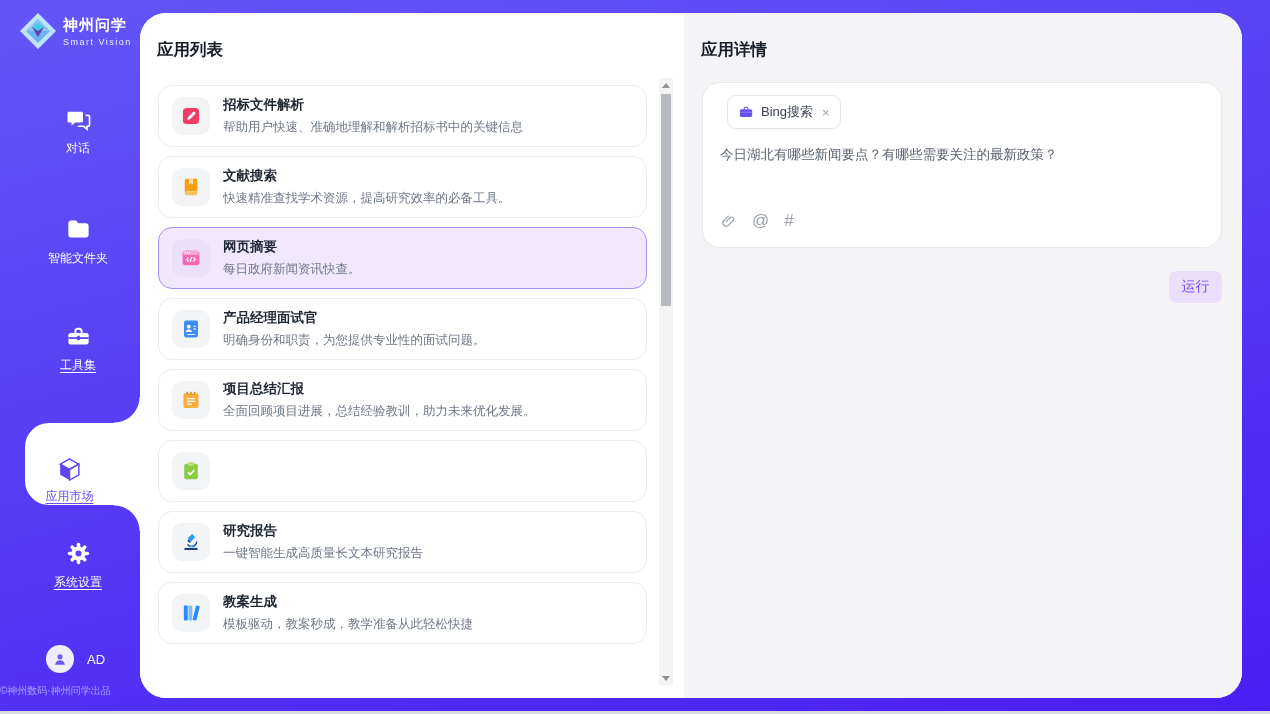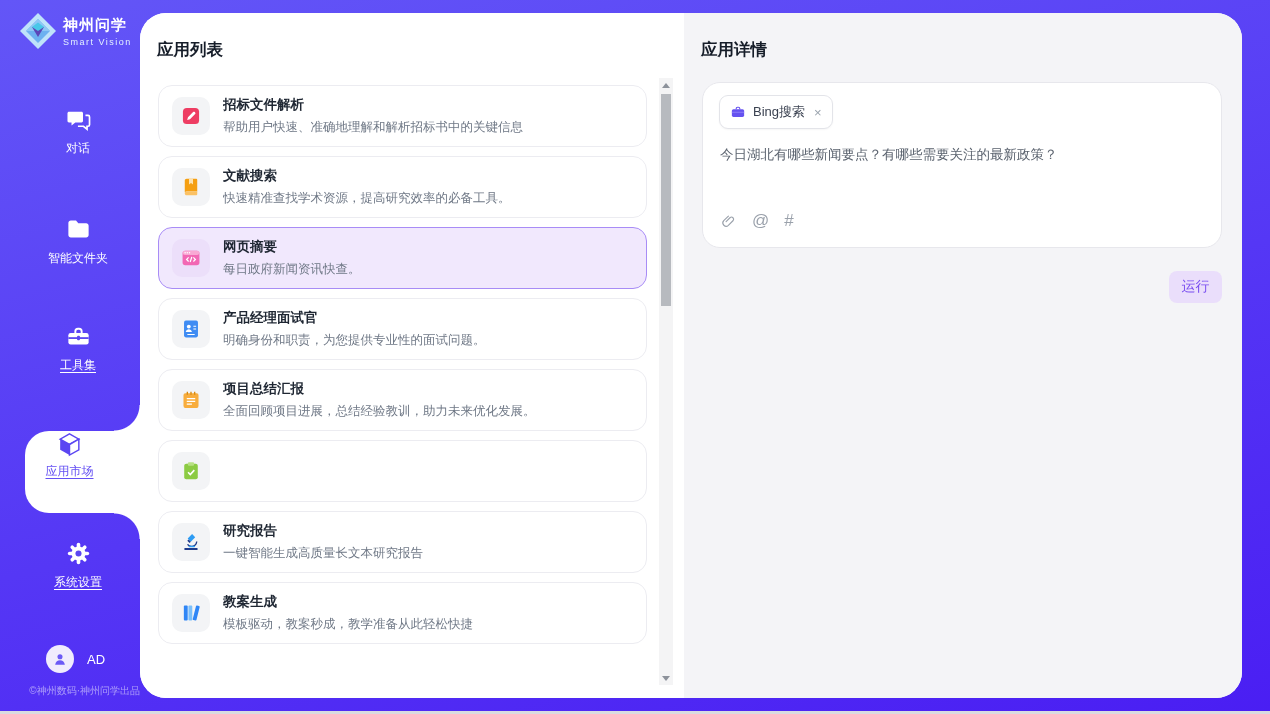--- a/index.html
+++ b/index.html
@@ -20,32 +20,32 @@
   .nav-item:nth-child(2){top:216px;}
   .nav-item:nth-child(3){top:323px;}
   .nav-item:nth-child(4){top:423px;}
   .nav-item:nth-child(5){top:540px;}
   .nav-ic{width:27px;height:27px;display:flex;}
   .nav-ic svg{width:27px;height:27px;}
   .nav-lbl{font-size:12px;}
   .nav-lbl.u{text-decoration:underline;text-underline-offset:3px;}
   .nav-item.active{
     left:25px;width:115px;height:82px;background:#fff;border-radius:24px 0 0 24px;
-    justify-content:flex-start;padding-right:26px;color:#6450f3;gap:5px;margin-top:8px;
+    justify-content:flex-end;padding-right:26px;color:#6450f3;gap:5px;
   }
   .nav-item.active .nav-lbl{color:#6450f3;}
   .nav-item.active::before{content:"";position:absolute;top:-26px;right:0;width:26px;height:26px;
     background:radial-gradient(circle at 0 0,rgba(0,0,0,0) 25px,#fff 26px);}
   .nav-item.active::after{content:"";position:absolute;bottom:-26px;right:0;width:26px;height:26px;
     background:radial-gradient(circle at 0 100%,rgba(0,0,0,0) 25px,#fff 26px);}
   .user-row{position:absolute;left:0;top:645px;width:140px;display:flex;align-items:center;padding-left:46px;box-sizing:border-box;}
   .avatar{width:28px;height:28px;border-radius:50%;background:#f0ecfd;display:flex;align-items:center;justify-content:center;}
   .avatar svg{width:18px;height:18px;}
   .user-lbl{color:#fff;font-size:13px;margin-left:13px;}
-  .side-footer{position:absolute;left:0;top:684px;width:140px;text-align:right;font-size:10px;color:rgba(255,255,255,0.5);}
+  .side-footer{position:absolute;left:0;top:684px;width:140px;text-align:left;font-size:10px;color:rgba(255,255,255,0.5);}
   
   .content{position:absolute;left:140px;top:13px;width:1102px;height:685px;border-radius:26px;overflow:hidden;display:flex;background:#fff;}
   .pane-list{width:544px;background:#fff;position:relative;flex:none;}
   .pane-detail{flex:1;background:#f4f4f7;position:relative;}
   .pane-title{position:absolute;top:26px;left:17px;font-size:16.5px;font-weight:bold;color:#161d29;}
   
   .list-body{position:absolute;top:72px;left:18px;width:489px;bottom:0;overflow:hidden;}
   .app-card{height:62px;border:1px solid #ececf1;border-radius:14px;margin-bottom:9px;display:flex;align-items:center;padding:0 13px;background:#fff;box-sizing:border-box;cursor:pointer;}
   .app-card.selected{background:#f1e8fd;border:1.5px solid #a88cf6;}
   .tile{width:38px;height:38px;border-radius:10px;background:#f3f4f6;display:flex;align-items:center;justify-content:center;flex:none;}
@@ -57,21 +57,21 @@
   
   .sb{position:absolute;top:65px;right:11px;width:14px;height:607px;background:#f4f4f5;}
   .sb-btn{position:absolute;left:0;width:14px;height:14px;display:flex;align-items:center;justify-content:center;cursor:pointer;}
   .sb-up{top:0;}
   .sb-down{bottom:0;}
   .tri-up{width:0;height:0;border-left:4px solid transparent;border-right:4px solid transparent;border-bottom:5px solid #8d929b;}
   .tri-down{width:0;height:0;border-left:4px solid transparent;border-right:4px solid transparent;border-top:5px solid #8d929b;}
   .sb-thumb{position:absolute;left:2px;top:16px;width:10px;height:212px;background:#b7babf;cursor:grab;}
   
   .detail-card{position:absolute;left:18px;right:20px;top:69px;height:164px;background:#fff;border:1px solid #e7e7ec;border-radius:18px;}
-  .tag{position:absolute;left:16px;top:12px;height:32px;border:1px solid #e3e4e9;border-radius:9px;display:inline-flex;align-items:center;padding:0 10px;gap:7px;background:#fff;box-shadow:0 1px 2px rgba(0,0,0,0.04);cursor:pointer;}
+  .tag{position:absolute;left:24px;top:12px;height:32px;border:1px solid #e3e4e9;border-radius:9px;display:inline-flex;align-items:center;padding:0 10px;gap:7px;background:#fff;box-shadow:0 1px 2px rgba(0,0,0,0.04);cursor:pointer;}
   .tag svg{width:16px;height:16px;}
   .tag-lbl{font-size:13px;color:#3a4150;}
   .tag-close{font-size:13px;color:#9aa3ad;margin-left:2px;cursor:pointer;}
   .prompt{position:absolute;left:17px;top:62px;right:16px;font-size:13.5px;color:#5a626e;line-height:1.5;cursor:text;}
   .tool-row{position:absolute;left:17px;top:128px;display:flex;gap:15px;align-items:center;color:#9aa1ab;}
   .tool-row svg{width:17px;height:17px;}
   .tool-glyph{font-size:17px;color:#9aa1ab;cursor:pointer;}
   .run-btn{position:absolute;right:20px;top:258px;width:53px;height:32px;background:#eadefb;color:#7a4ff0;border-radius:8px;font-size:14px;display:flex;align-items:center;justify-content:center;cursor:pointer;border:none;}
   .bottom-line{position:absolute;left:0;bottom:0;width:100%;height:3px;background:#d9dbe0;}
 </style>

